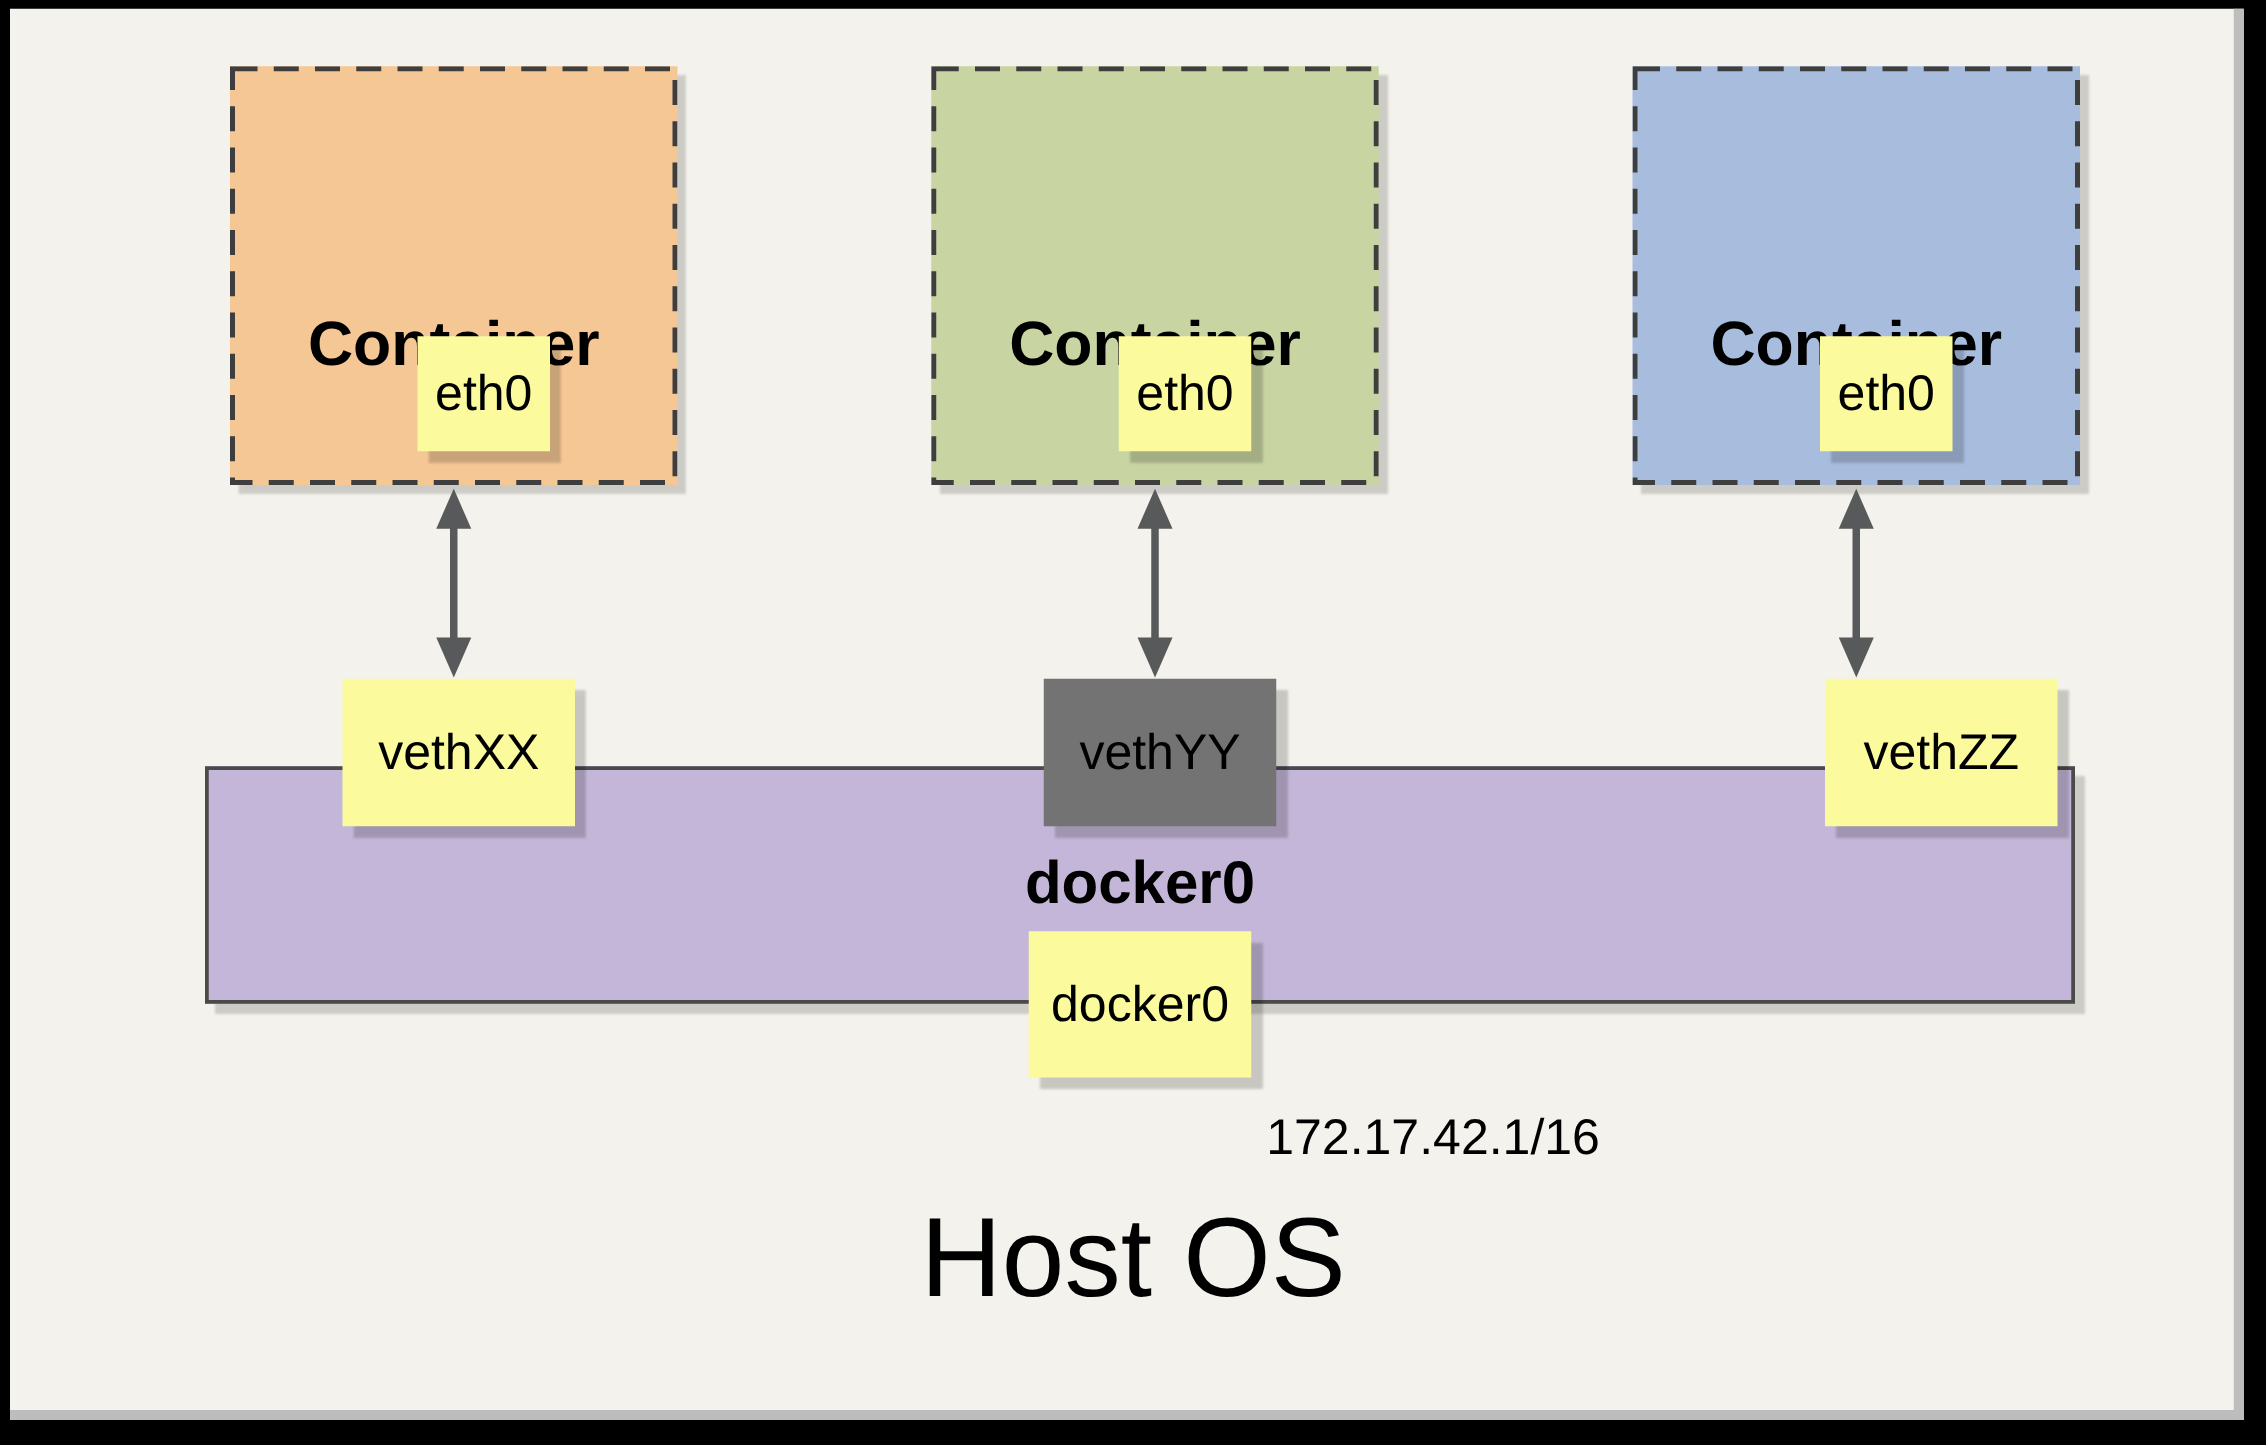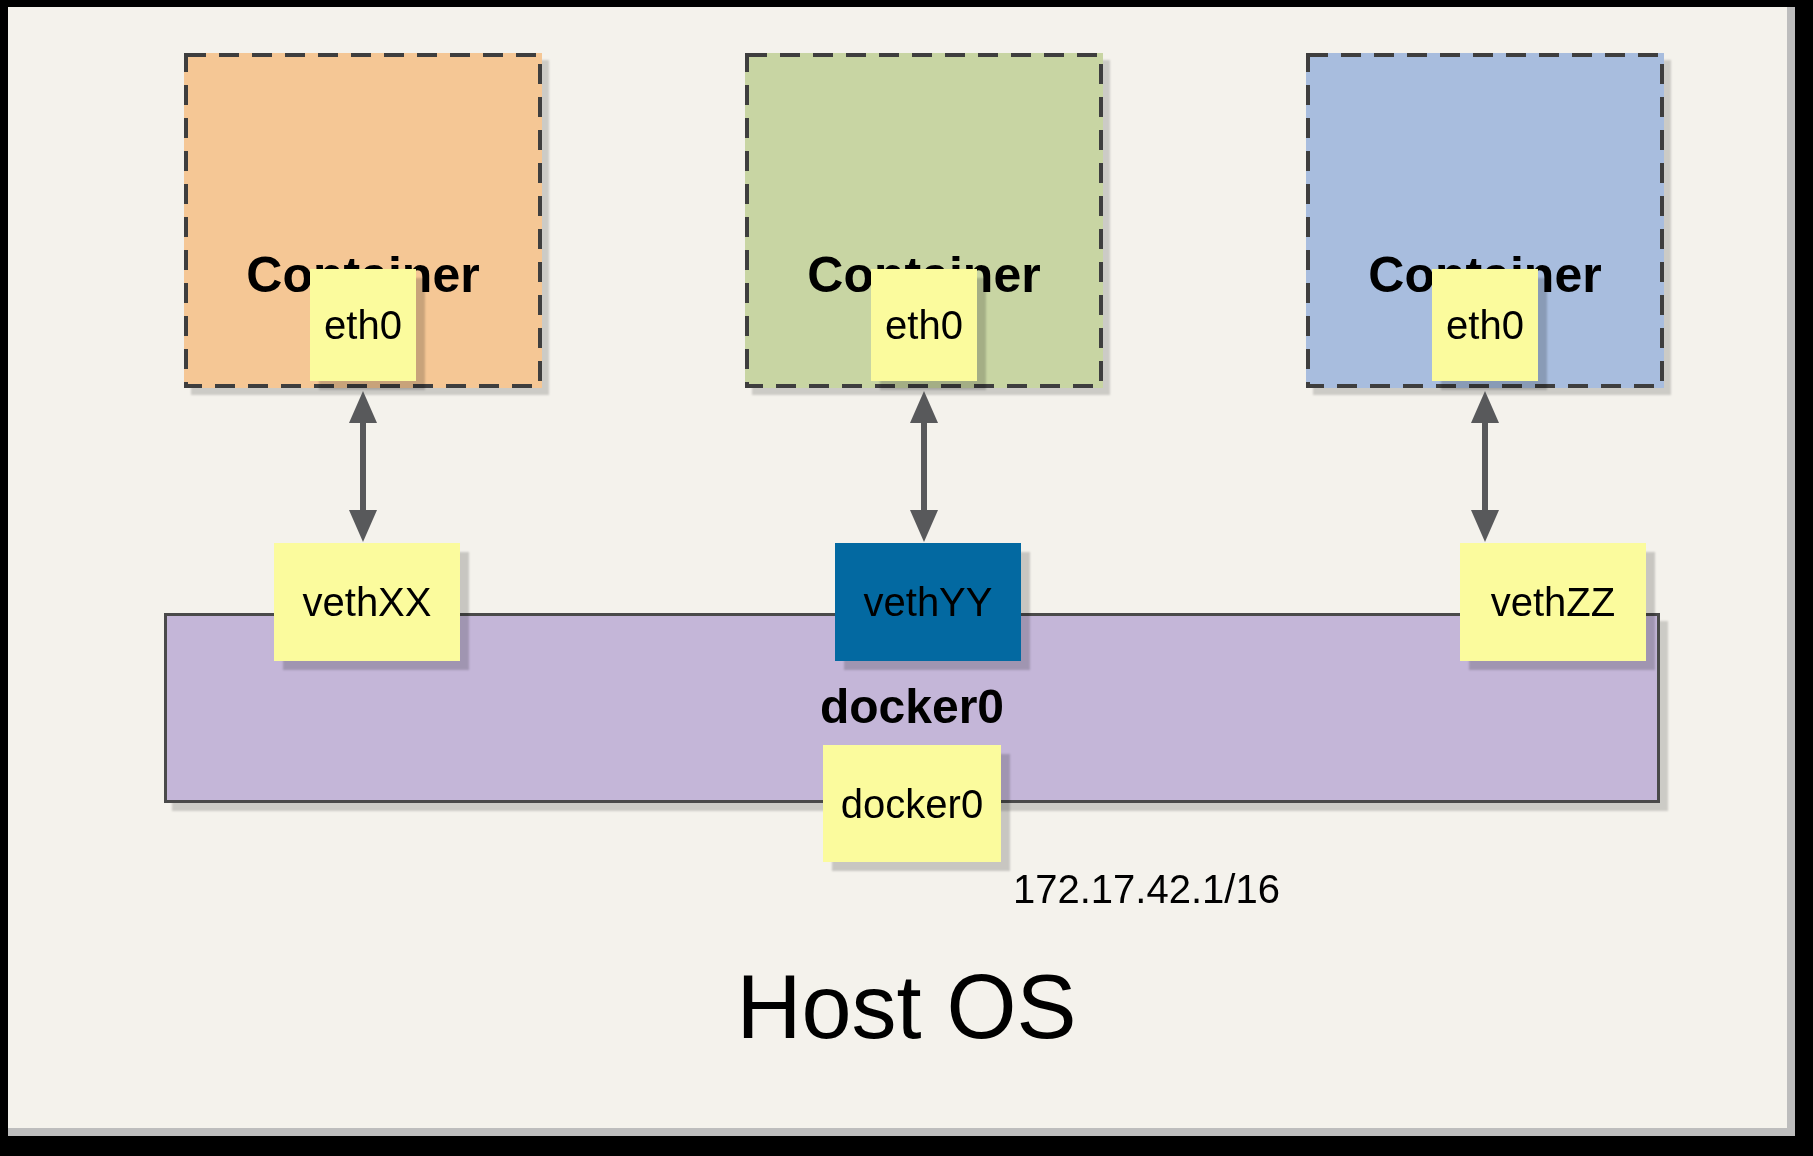--- a/index.html
+++ b/index.html
@@ -13,34 +13,34 @@
                  box-shadow:7px 7px 2px rgba(0,0,0,0.16);}
   .container-box svg.dash{position:absolute;left:0;top:0;}
   .container-label{position:absolute;top:197px;left:0;width:100%;text-align:center;
                    font-weight:bold;font-size:50px;line-height:50px;}
   #container-1{left:184px;}
   #container-2{left:745px;}
   #container-3{left:1306px;}
   
   .chip{position:absolute;display:flex;align-items:center;justify-content:center;
         font-size:40px;line-height:1;box-shadow:9px 9px 2px rgba(0,0,0,0.18);}
-  .eth0-box{width:106px;height:112px;top:269px;}
+  .eth0-box{width:106px;height:92px;top:269px;margin-left:24px;}
   #eth0-1{left:310px;} #eth0-2{left:871px;} #eth0-3{left:1432px;}
   .veth-box{width:186px;height:118px;top:543px;}
   #veth-1{left:274px;} #veth-2{left:835px;} #veth-3{left:1460px;}
   
   .arrow{position:absolute;top:390px;width:36px;height:153px;}
   #arrow-1{left:345px;} #arrow-2{left:906px;} #arrow-3{left:1467px;}
   
   #bridge-bar{position:absolute;left:164px;top:613px;width:1490px;height:184px;
               border:3px solid #4A4A4A;box-shadow:8px 8px 2px rgba(0,0,0,0.16);}
   #bridge-label{position:absolute;left:164px;top:683px;width:1496px;text-align:center;
                 font-weight:bold;font-size:48px;line-height:48px;}
   #docker0-box{left:823px;top:745px;width:178px;height:117px;}
-  #bridge-ip{position:absolute;left:1013px;top:869px;font-size:40px;line-height:40px;}
+  #bridge-ip{position:absolute;left:1013px;top:890px;font-size:40px;line-height:40px;}
   
   #host-os{position:absolute;left:0;top:962px;width:1813px;text-align:center;
            font-size:90px;line-height:90px;}
 </style>
 </head>
 <body>
 
 <div id="stage">
   <div id="canvas"></div>
 
@@ -90,21 +90,21 @@
     <polygon points="18,1 4,33 32,33" fill="#58595B"></polygon>
     <polygon points="18,152 4,120 32,120" fill="#58595B"></polygon>
   </svg>
 
   <div id="bridge-bar" style="background-color: rgb(196, 182, 216);"></div>
   <div id="bridge-label">docker0</div>
 
   <div id="veth-1" class="chip veth-box" style="background-color: rgb(251, 251, 157);">
     <span>vethXX</span>
   </div>
-  <div id="veth-2" class="chip veth-box" style="background-color: #0369a1;">
+  <div id="veth-2" class="chip veth-box" style="background-color: #737373;">
     <span>vethYY</span>
   </div>
   <div id="veth-3" class="chip veth-box" style="background-color: rgb(251, 251, 157);">
     <span>vethZZ</span>
   </div>
 
   <div id="docker0-box" class="chip" style="background-color: rgb(251, 251, 157);">
     <span>docker0</span>
   </div>
 

